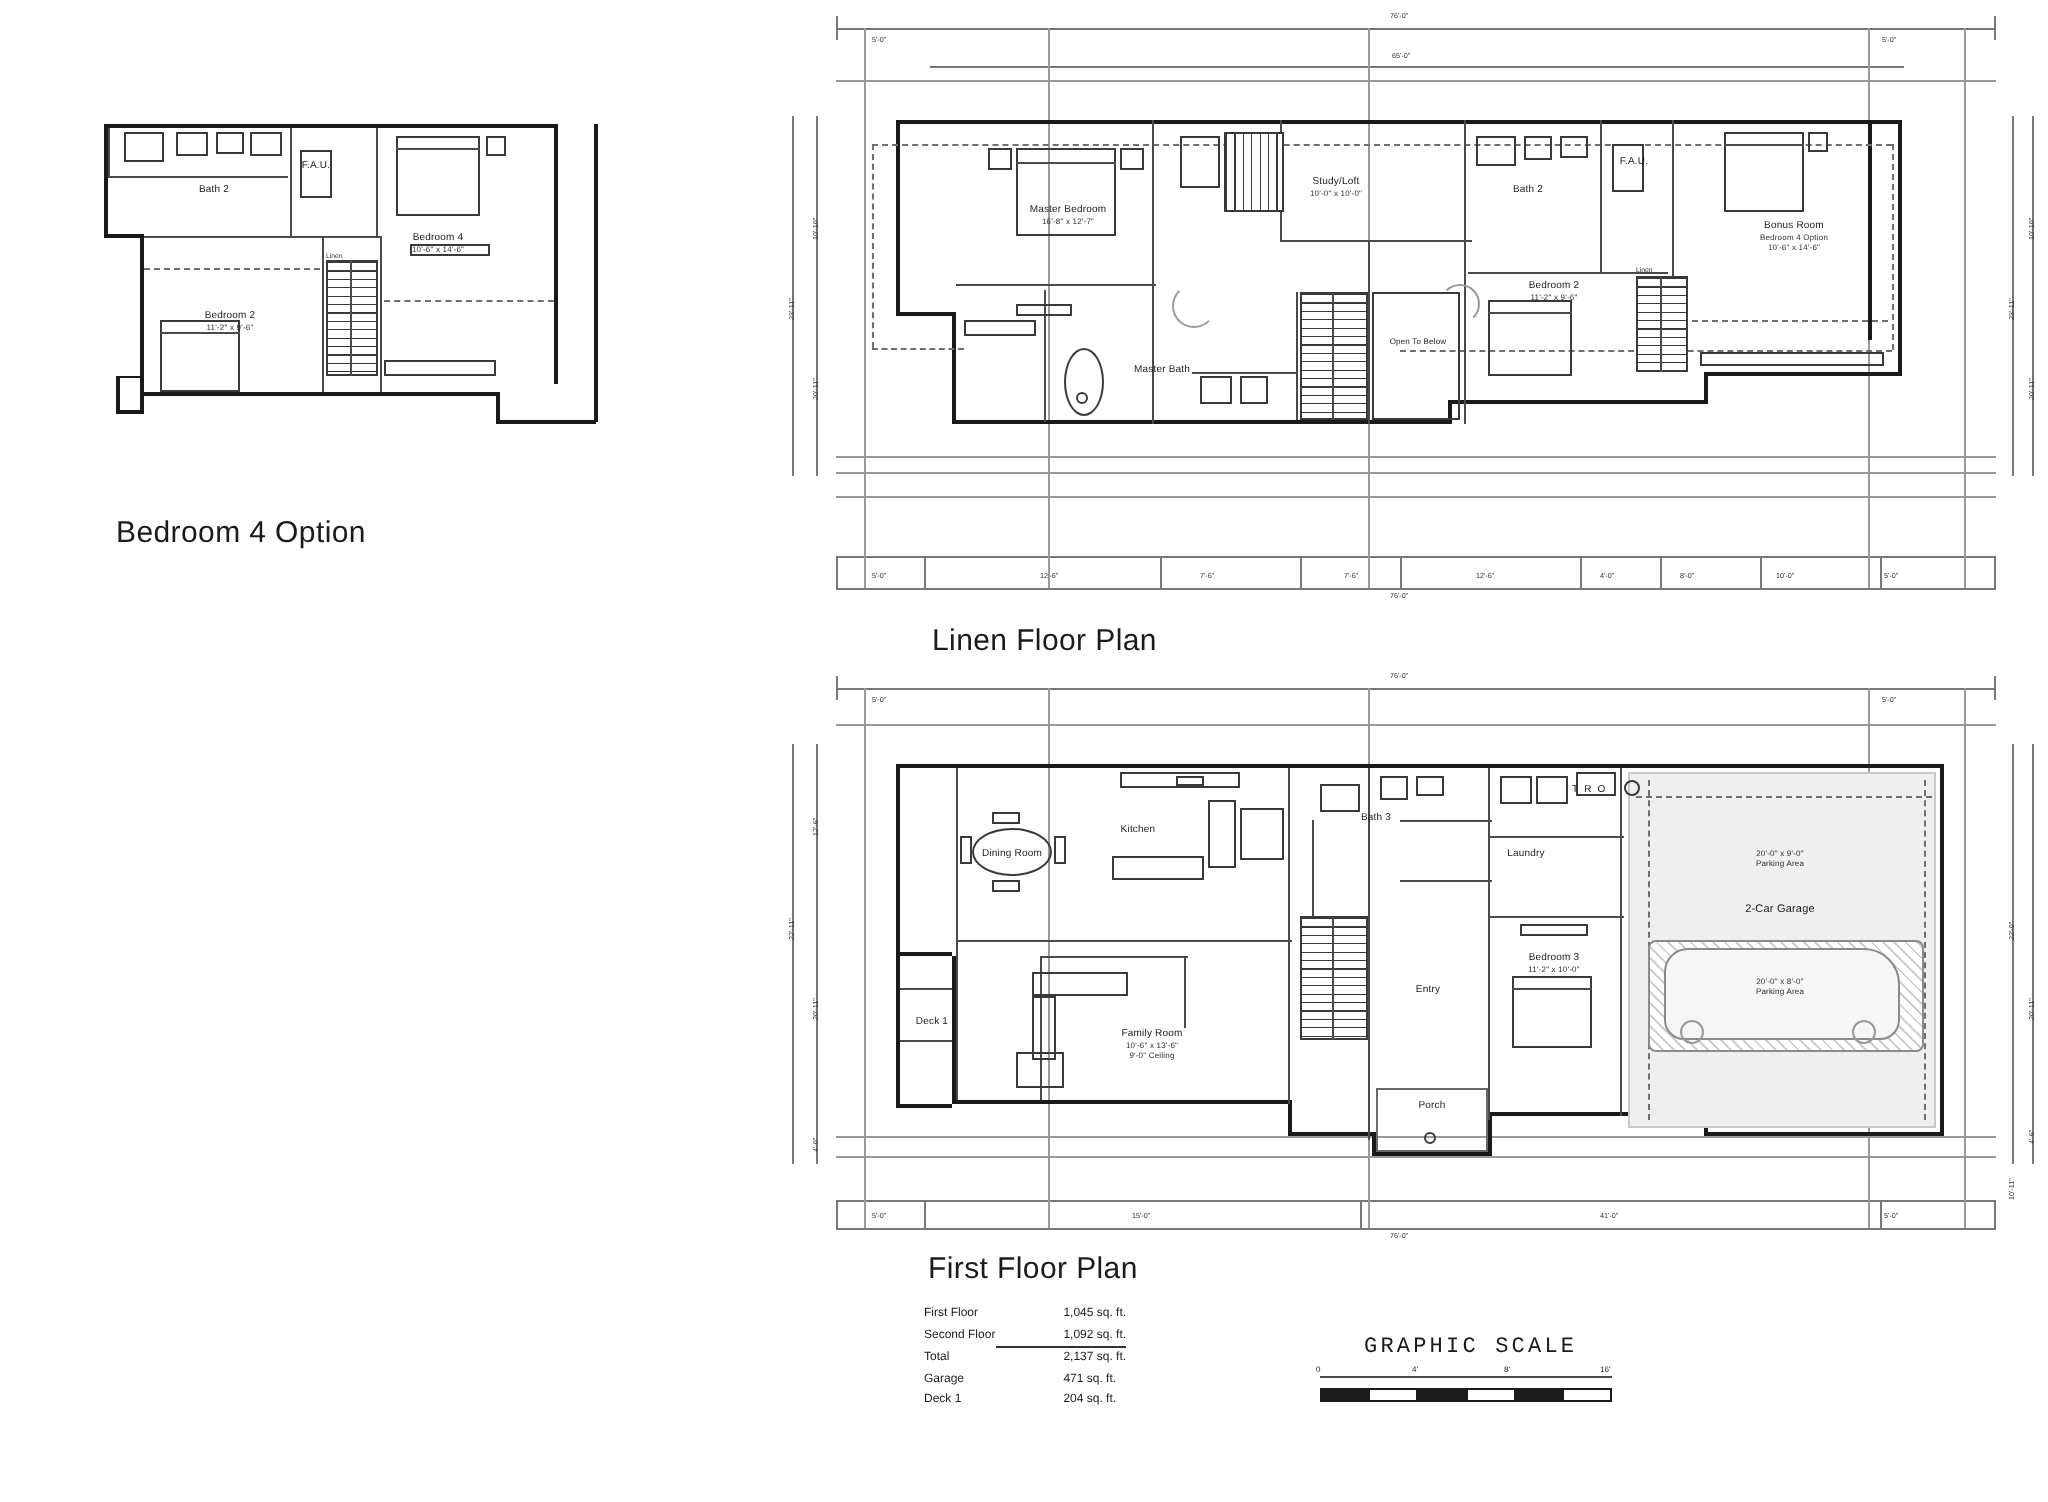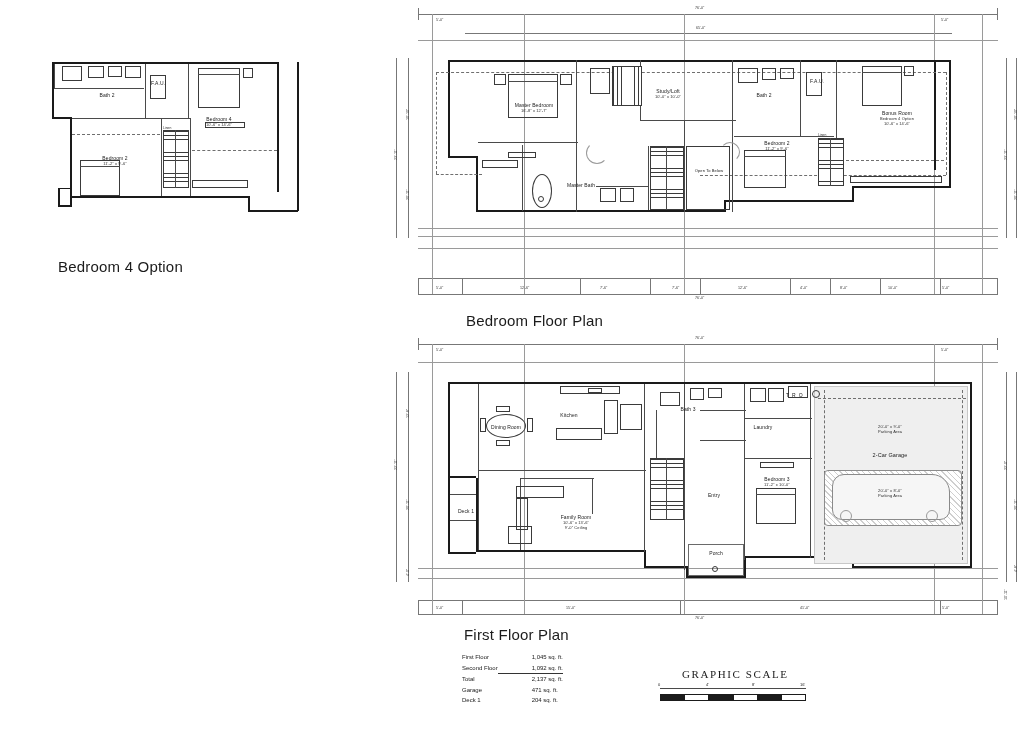--- a/index.html
+++ b/index.html
@@ -113,21 +113,21 @@
     white-space: nowrap;
   }
   .legend td.val {
     padding-left: 34px;
   }
   .legend td.underline {
     border-bottom: 1px solid #333;
   }
   .scale-title {
     position: absolute;
-    font-family: Liberation Serif, serif;
+    font-family: Liberation Mono, monospace;
     font-size: 11px;
     letter-spacing: 1.6px;
     color: #1b1b1b;
     white-space: nowrap;
   }
   .scale-bar {
     position: absolute;
     height: 7px;
     border: 1px solid #1b1b1b;
     box-sizing: border-box;
@@ -422,21 +422,21 @@
     </div>
     <div class="room-label" style="left:688px; top:168px; width:42px; font-size:4px; line-height:5px;">
       <span>Open To Below</span>
     </div>
     <div class="room-label" style="left:738px; top:140px; width:78px;">
       <span>Bedroom 2</span>
       <span class="sub">11'-2" x 9'-6"</span>
     </div>
     <div class="tiny3" style="left:818px; top:133px;">Linen</div>
 
-    <div class="plan-title" style="left:466px; top:312px;">Bedroom Floor Plan</div>
+    <div class="plan-title" style="left:466px; top:312px;">Linen Floor Plan</div>
   </div>
 
   <div>
 
     <div class="dimline" style="left:418px; top:344px; width:580px; height:0.8px;"></div>
     <div class="dimline" style="left:418px; top:338px; width:0.8px; height:12px;"></div>
     <div class="dimline" style="left:997px; top:338px; width:0.8px; height:12px;"></div>
     <div class="dim-text" style="left:695px; top:336px;">76'-0"</div>
     <div class="dim-text" style="left:436px; top:348px;">5'-0"</div>
     <div class="dim-text" style="left:941px; top:348px;">5'-0"</div>

